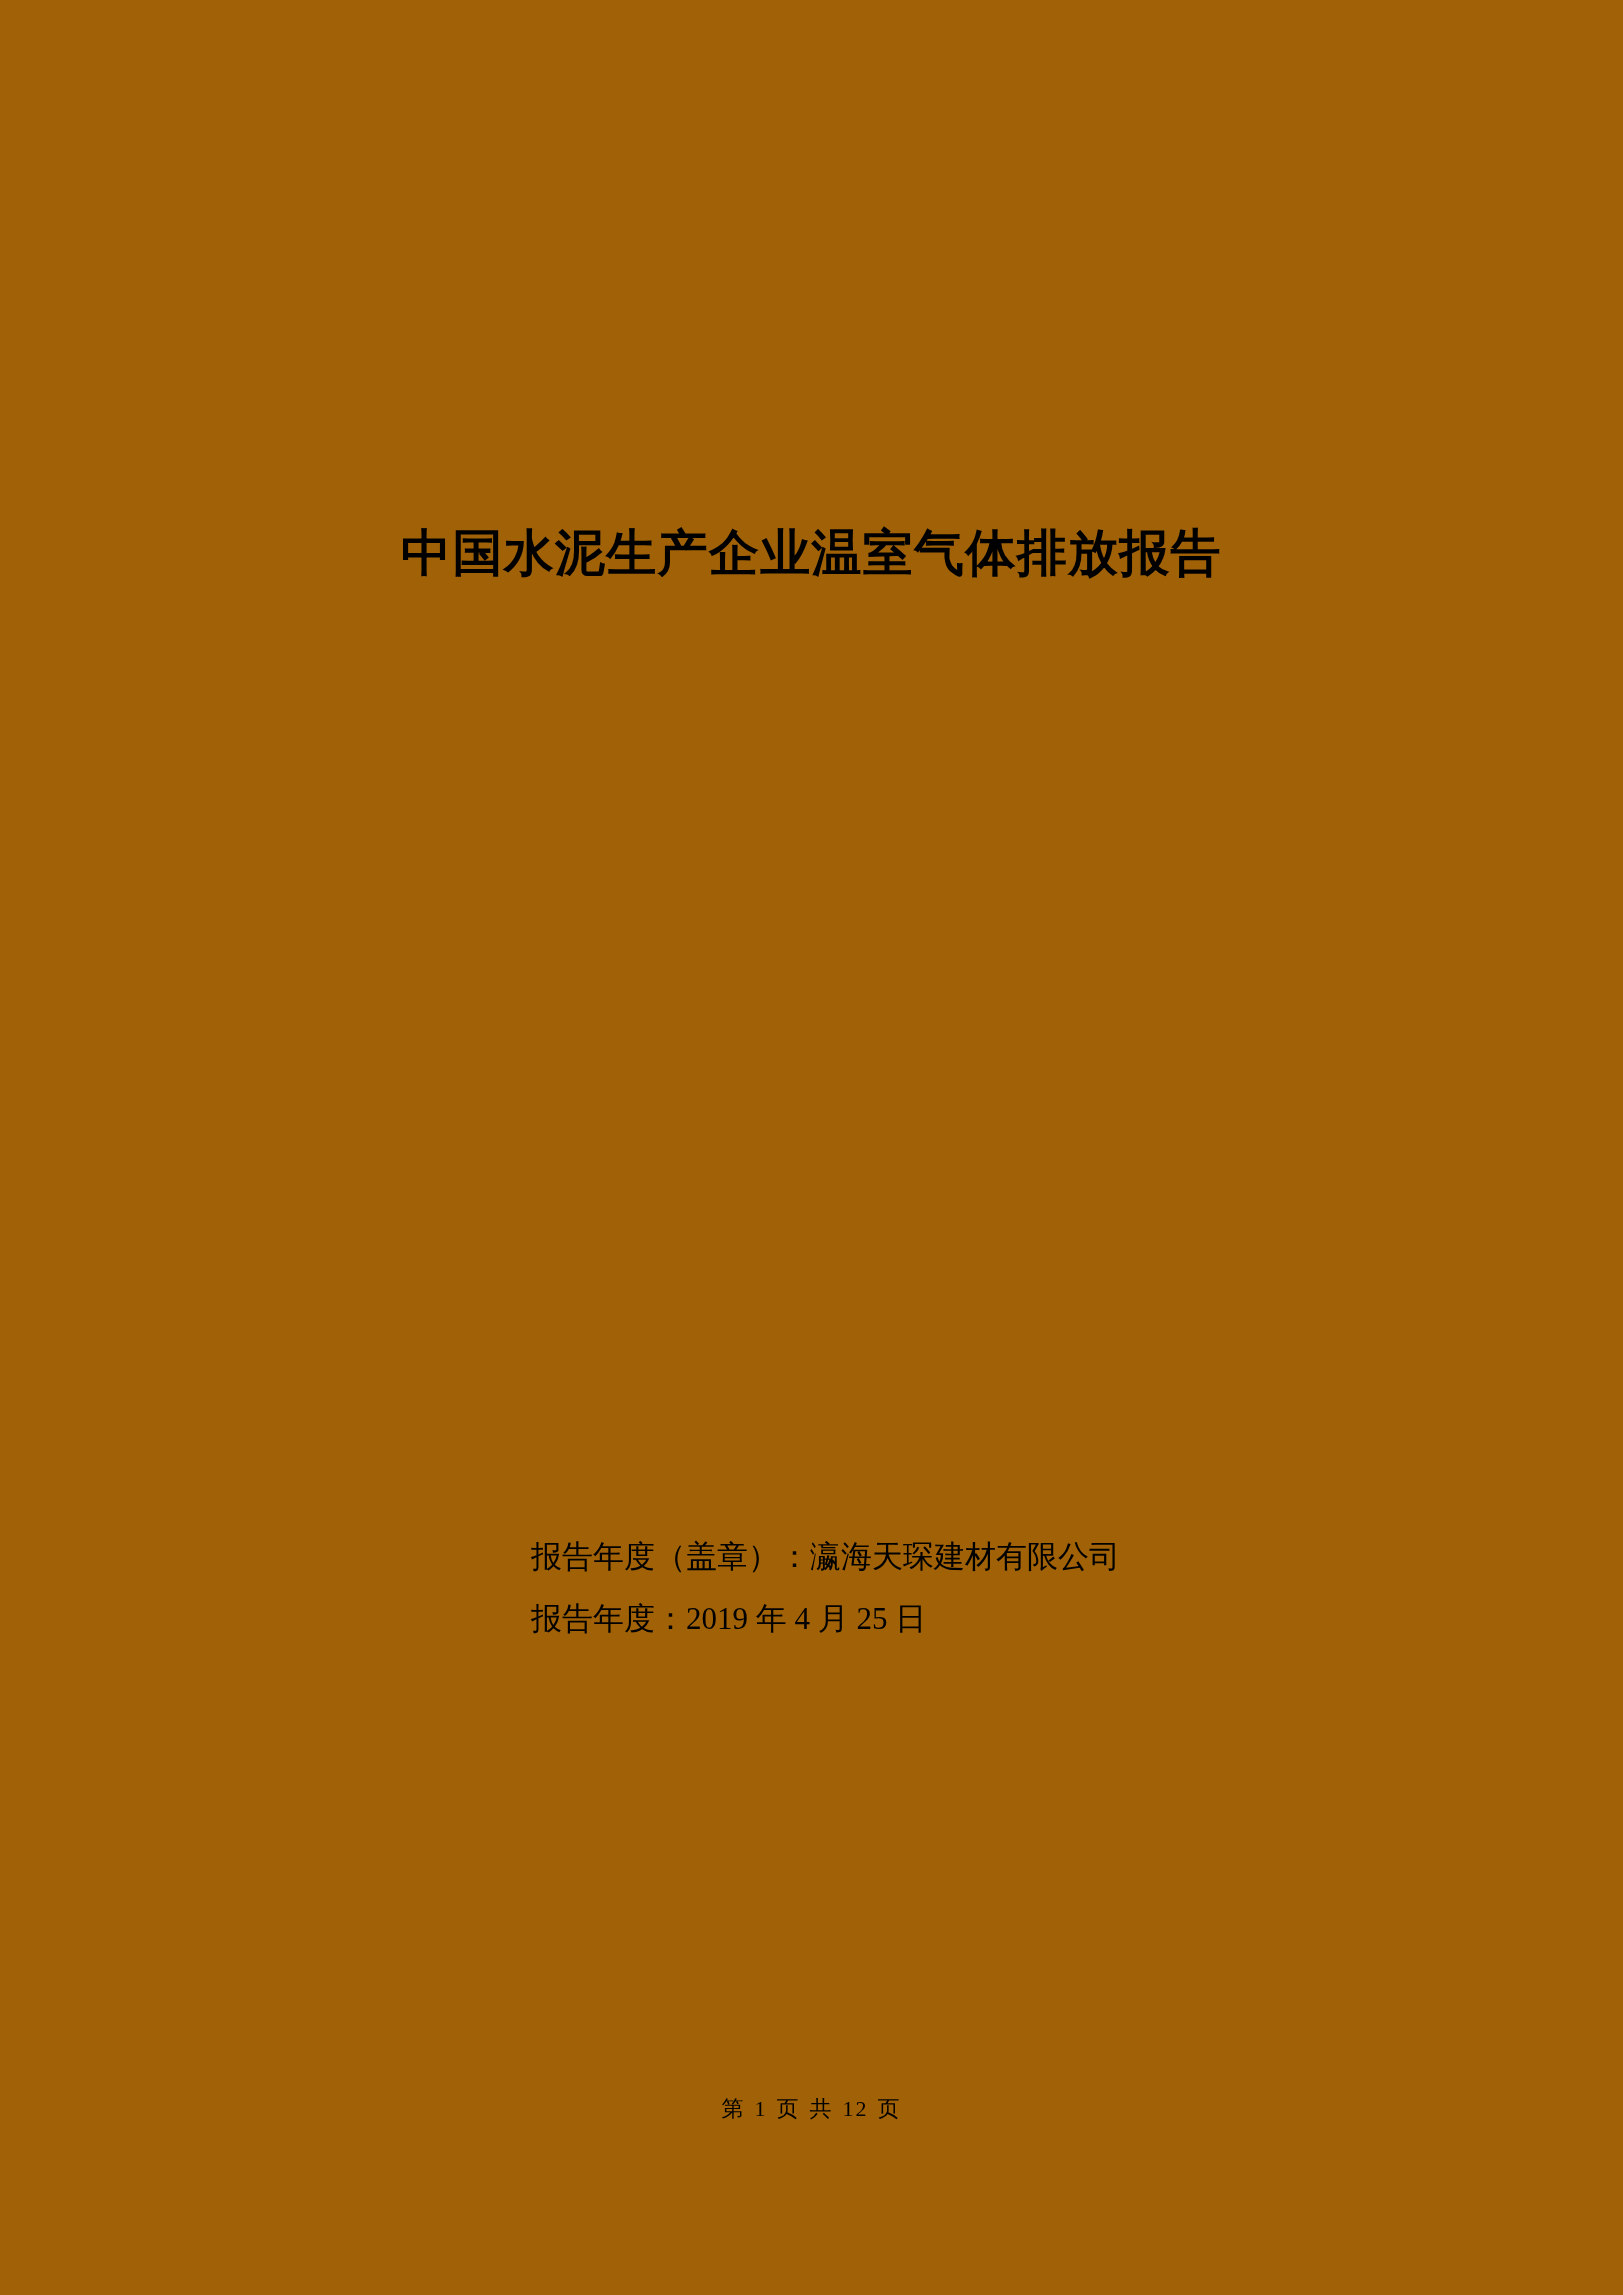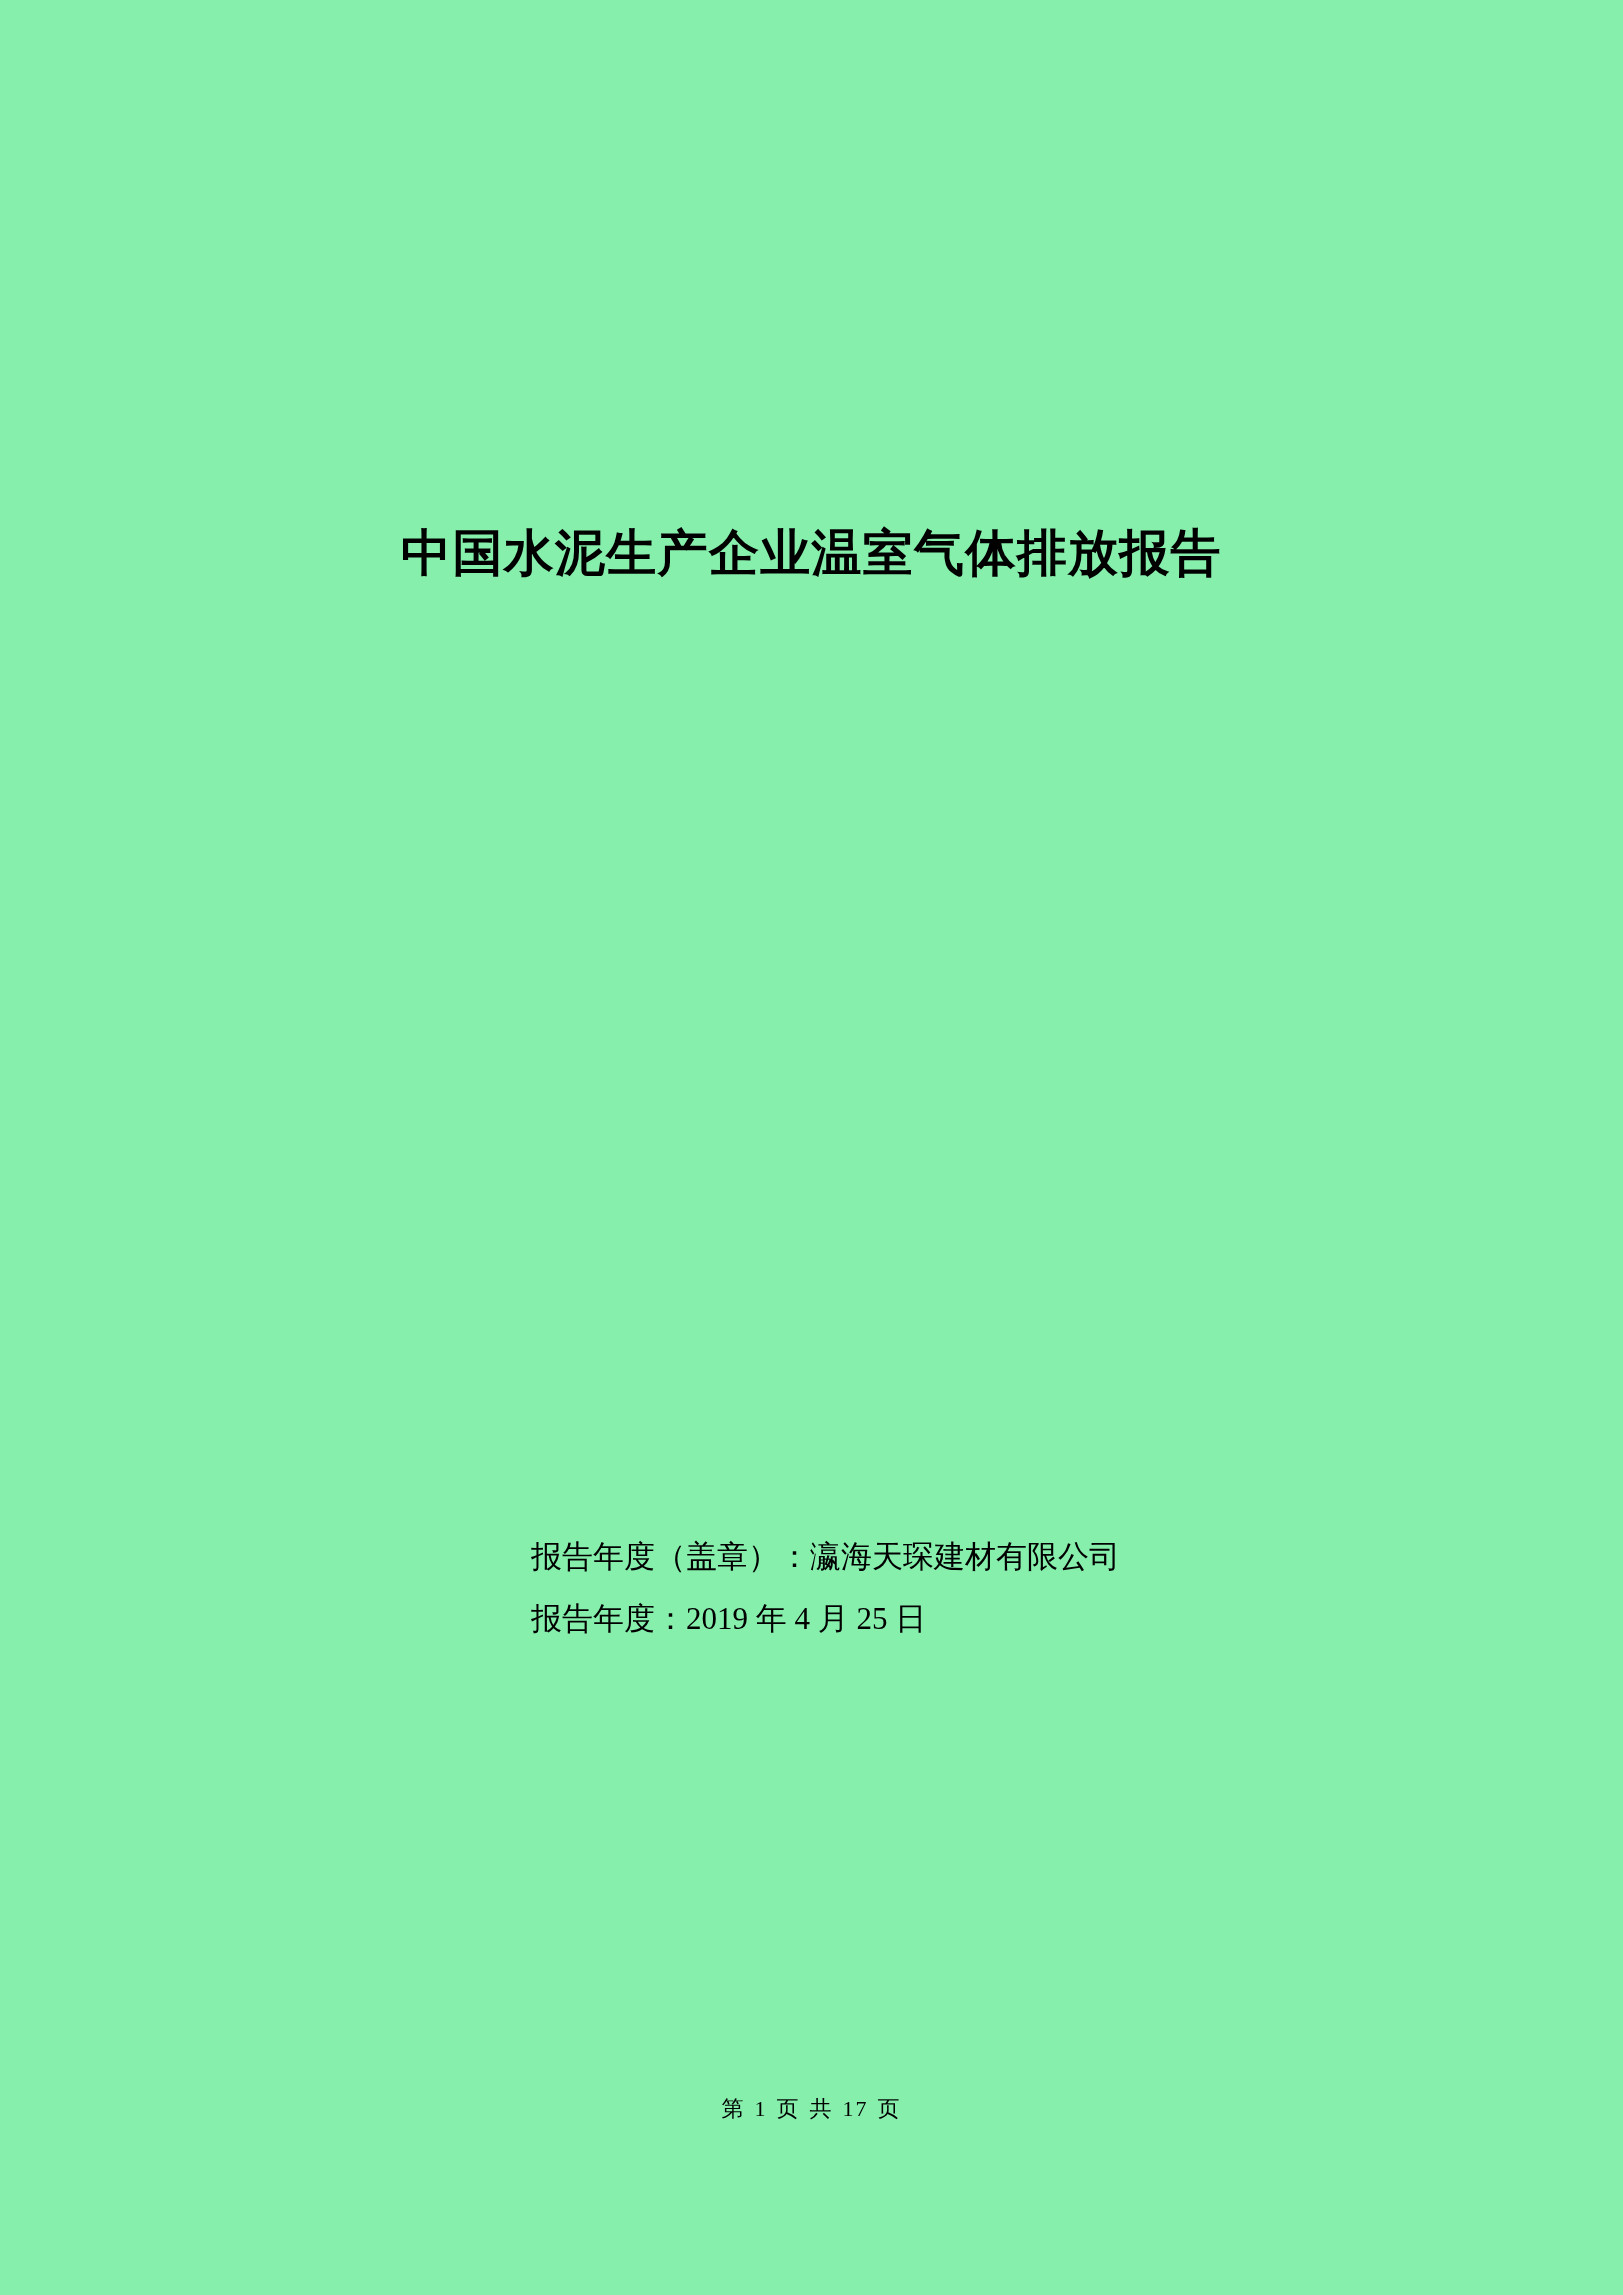--- a/index.html
+++ b/index.html
@@ -8,21 +8,21 @@
     background: #ffffff;
   }
   body {
     font-family: "Liberation Serif", serif;
     color: #000000;
   }
   .page {
     position: relative;
     width: 1623px;
     height: 2295px;
-    background: #86efac;
+    background: #a16207;
     margin: 0 auto;
     overflow: hidden;
   }
   .doc-title {
     position: absolute;
     top: 523px;
     left: 0;
     width: 1623px;
     text-align: center;
     font-family: "DejaVu Sans", sans-serif;
@@ -82,18 +82,18 @@
     <div class="meta-line">
       <span>报告年度：</span><span class="val">2019 年 4 月 25 日</span>
     </div>
 
   </div>
 
   <div class="footer">
     <span>第</span>
     <span class="num">1</span>
     <span>页 共</span>
-    <span class="num">17</span>
+    <span class="num">12</span>
     <span>页</span>
   </div>
 
 </div>
 
 
 </body></html>

